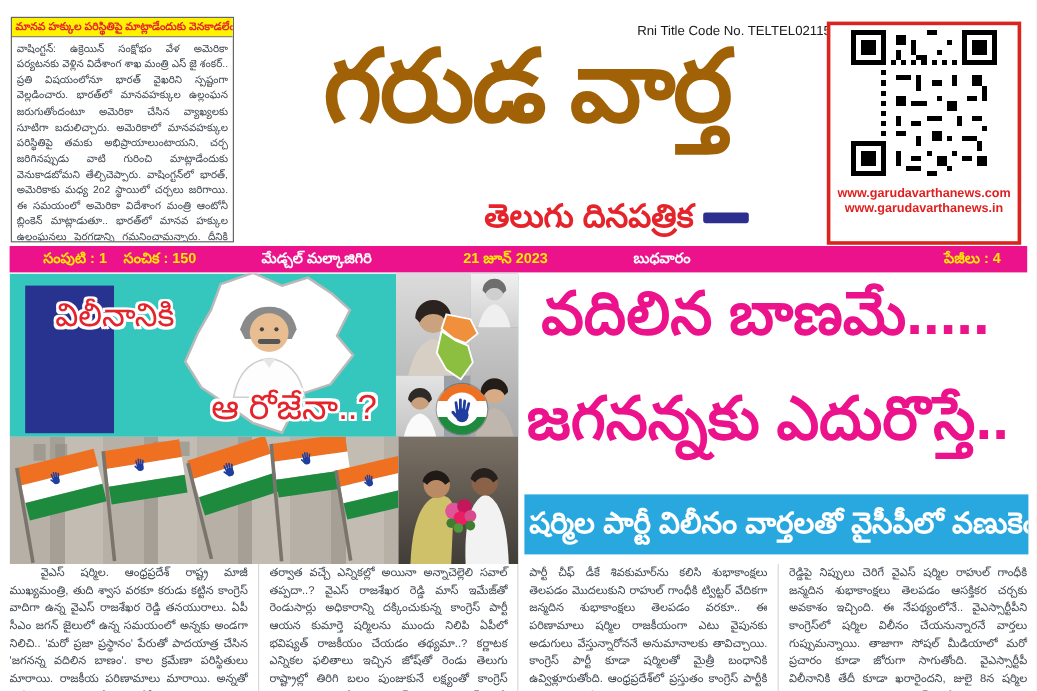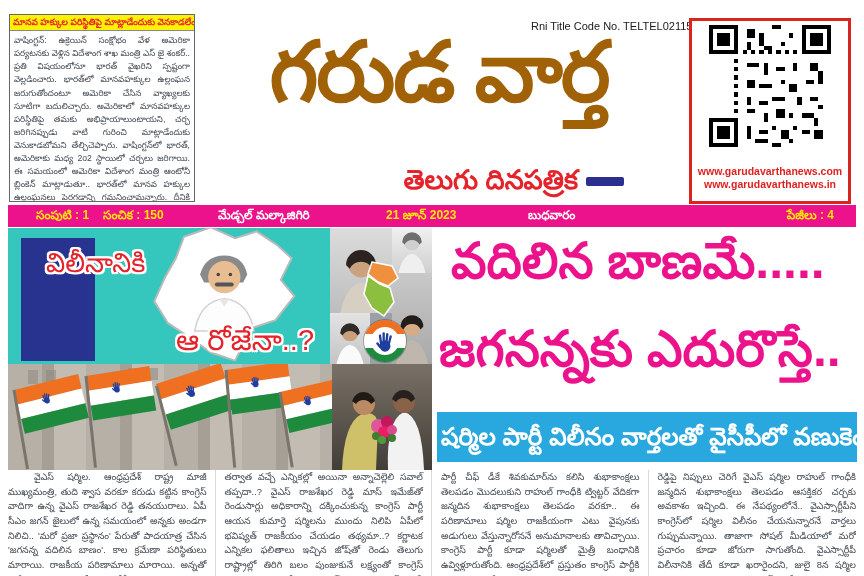--- a/index.html
+++ b/index.html
@@ -27,21 +27,21 @@
                   font-weight:bold; font-size:27px; white-space:nowrap;text-align:right; }
   .masthead-dash { display:inline-block; width:38px; height:9px; background:#2d2f8f;
                    vertical-align:middle; margin-left:8px; border-radius:2px; }
   .rni { position:absolute; left:498px; top:20px; font-size:11px; font-weight:normal; color:#1a1a1a; white-space:nowrap;padding-left:33px; }
 
   
   .qr-box { position:absolute; left:689px; top:18px; width:162px; height:186px;
             border:3px solid #d9251d; background:#fff; padding:4px 6px 2px;
             display:flex; flex-direction:column; align-items:center; }
   .qr-box svg { display:block; }
-  .qr-urls { margin-top:18px; text-align:center; color:#e01f1f; font-weight:bold;
+  .qr-urls { margin-top:8px; text-align:center; color:#e01f1f; font-weight:bold;
              font-size:10.5px; line-height:1.25; white-space:nowrap; }
 
   
   .issue-bar { position:absolute; left:8px; top:205px; width:848px; height:22px;
                background:#ec128c; color:#fff; font-weight:bold; font-size:12px; }
   .issue-bar span { position:absolute; top:3px; white-space:nowrap; }
   .ib-yellow { color:#ffe600; }
   .ib-vol   { left:28px; }
   .ib-issue { left:95px; }
   .ib-ed    { left:210px; }

